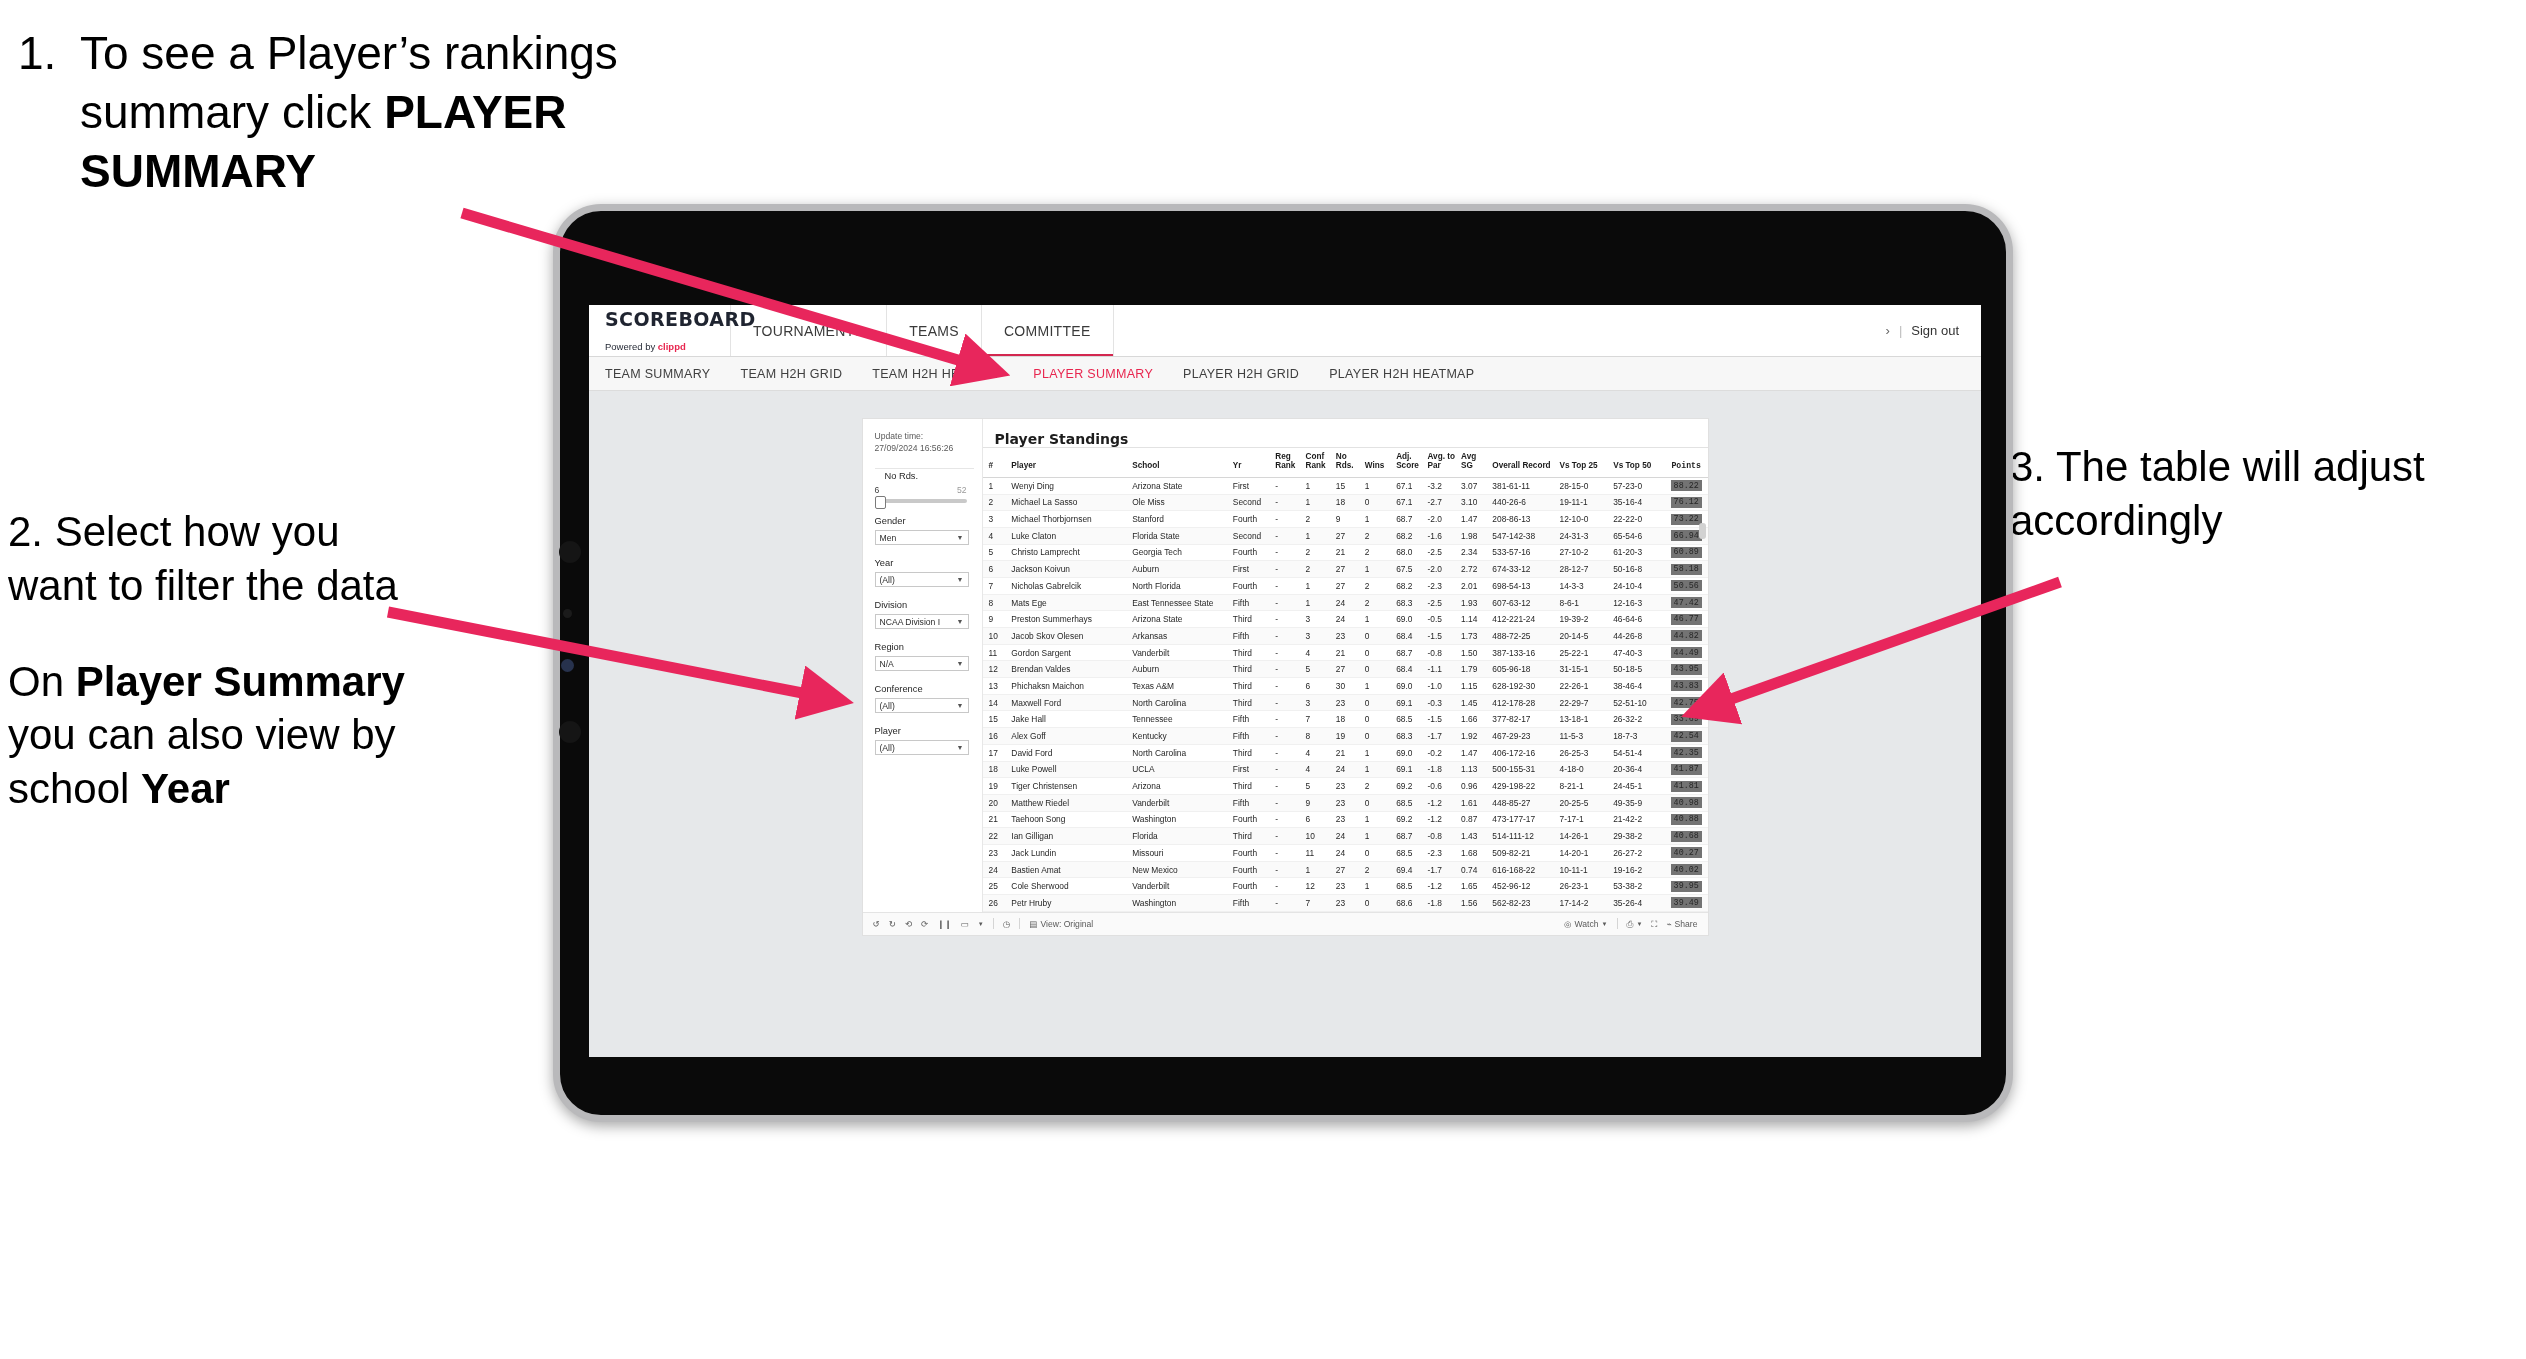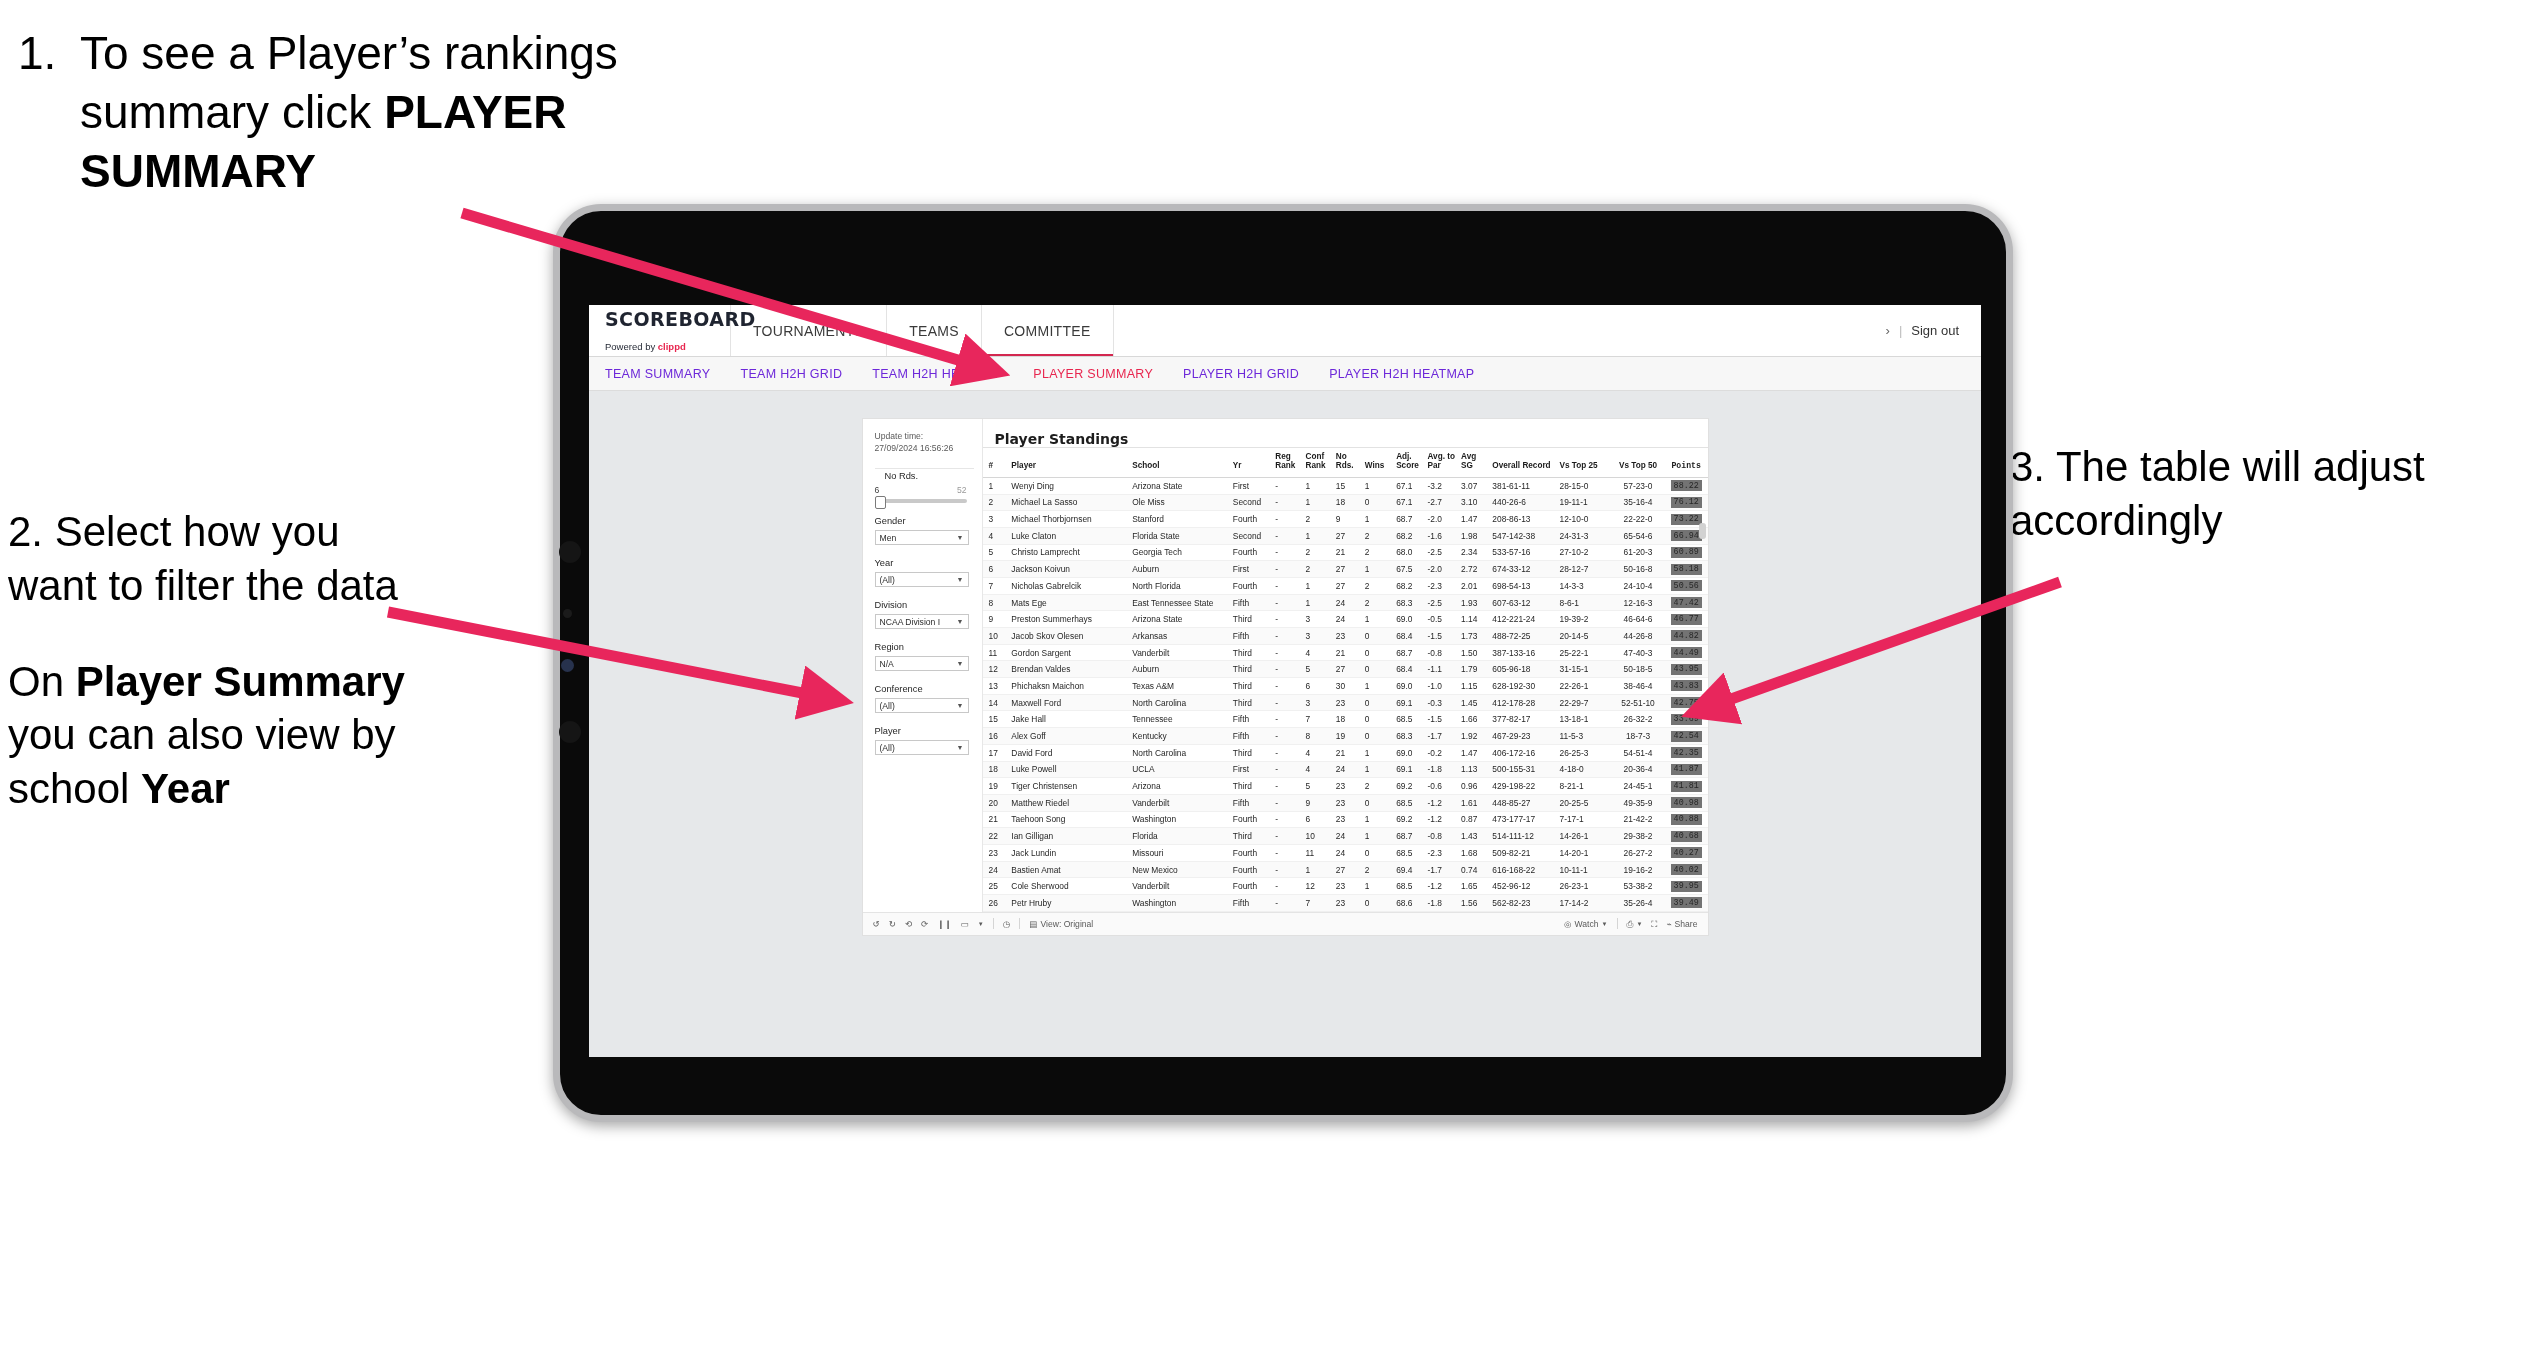--- a/index.html
+++ b/index.html
@@ -47,21 +47,21 @@
                  cursor:pointer;position:relative;}
   .topnav .titem.sel::after{content:"";position:absolute;left:0;right:0;bottom:0;
                  height:2.5px;background:#d3274f;}
   #topright{margin-left:auto;display:flex;align-items:center;padding-right:22px;
             font-size:13px;color:#333;gap:9px;}
   #topright .chev{color:#666;font-size:13px;}
   #topright .pipe{color:#bbb;}
 
   #subnav{height:33px;background:#f7f7f7;border-bottom:1px solid #dcdcdc;
           display:flex;align-items:center;padding-left:16px;gap:30px;}
-  .subitem{font-size:12.5px;color:#6d28d9;letter-spacing:.3px;cursor:pointer;}
+  .subitem{font-size:12.5px;color:#404040;letter-spacing:.3px;cursor:pointer;}
   .subitem.active{color:#e8264f;}
 
   
   #vizwrap{padding:28px 0 0 0;display:flex;justify-content:center;}
   #viz{width:845px;background:#fff;display:flex;flex-direction:column;
        box-shadow:0 0 0 1px #e0e0e0;}
   #vizbody{display:flex;}
 
   
   #filters{width:120px;border-right:1px solid #e7e7e7;padding:12px 0 8px 12px;
@@ -106,21 +106,21 @@
   .c-yr{width:34px;}
   .c-rr{width:23px;}
   .c-cr{width:23px;}
   .c-nr{width:22px;}
   .c-wins{width:24px;}
   .c-adj{width:24px;}
   .c-atp{width:26px;}
   .c-sg{width:24px;}
   .c-rec{width:56px;}
   .c-t25{width:44px;}
-  .c-t50{width:44px;text-align:center;}
+  .c-t50{width:44px;}
   .c-pts{width:34px;}
   thead th.c-num{padding-left:6px;}
   #vscroll{position:absolute;right:2px;top:104px;width:7px;height:16px;
            background:#d2d2d2;border-radius:3px;}
 
   
   #toolbar{height:22px;border-top:1px solid #e4e4e4;background:#fafafa;
            display:flex;align-items:center;padding:0 10px;font-size:8.6px;
            color:#4a4a4a;gap:9px;}
   #toolbar .tdiv{width:1px;height:11px;background:#d5d5d5;}

